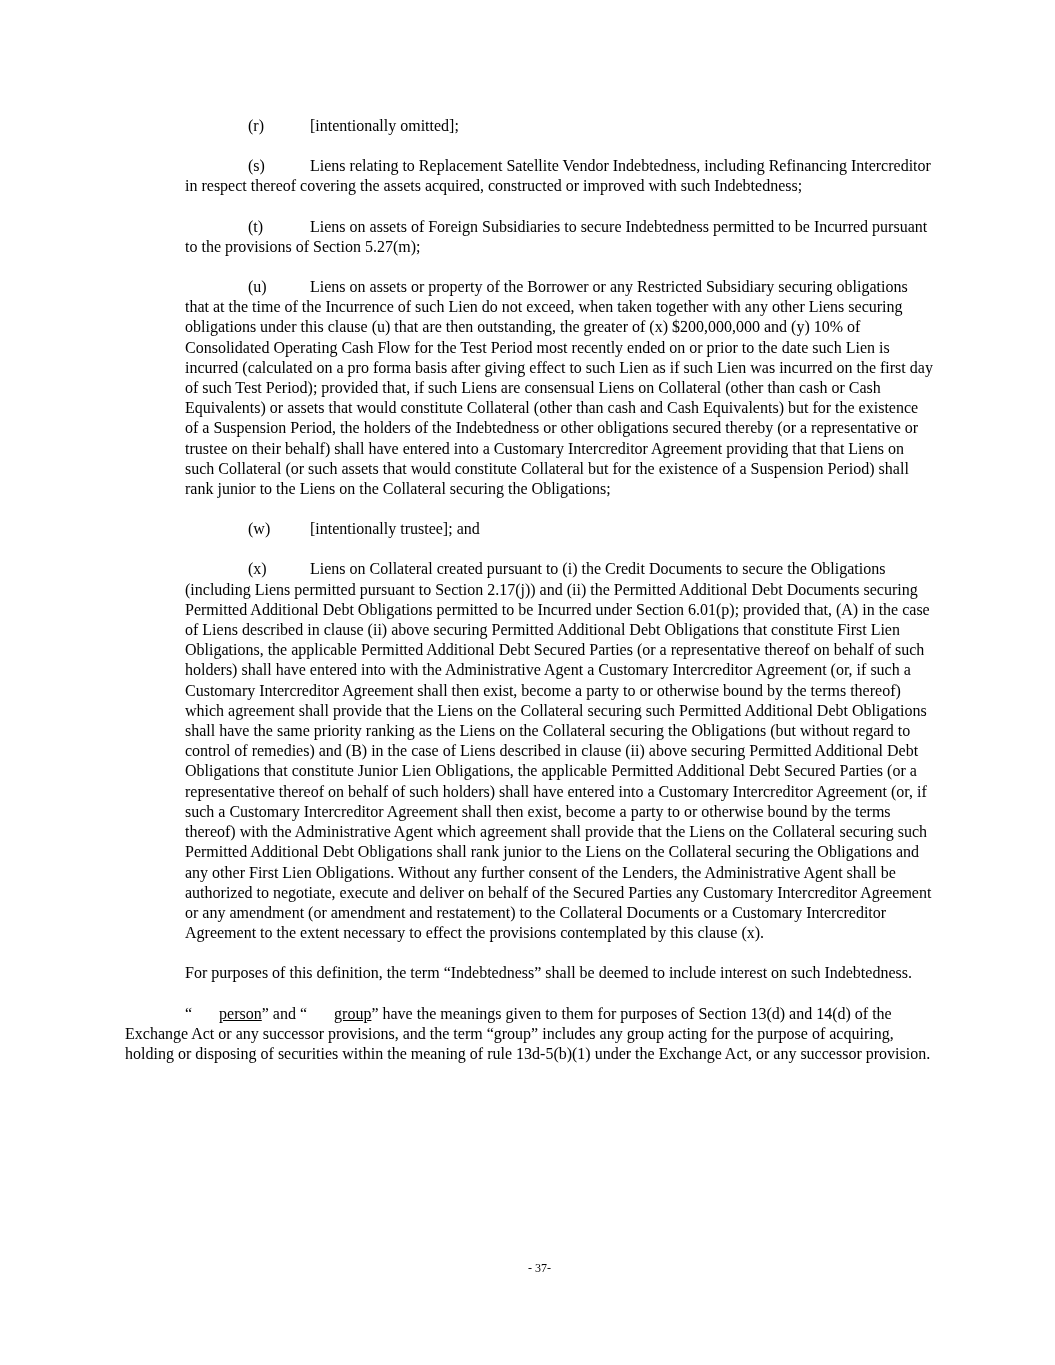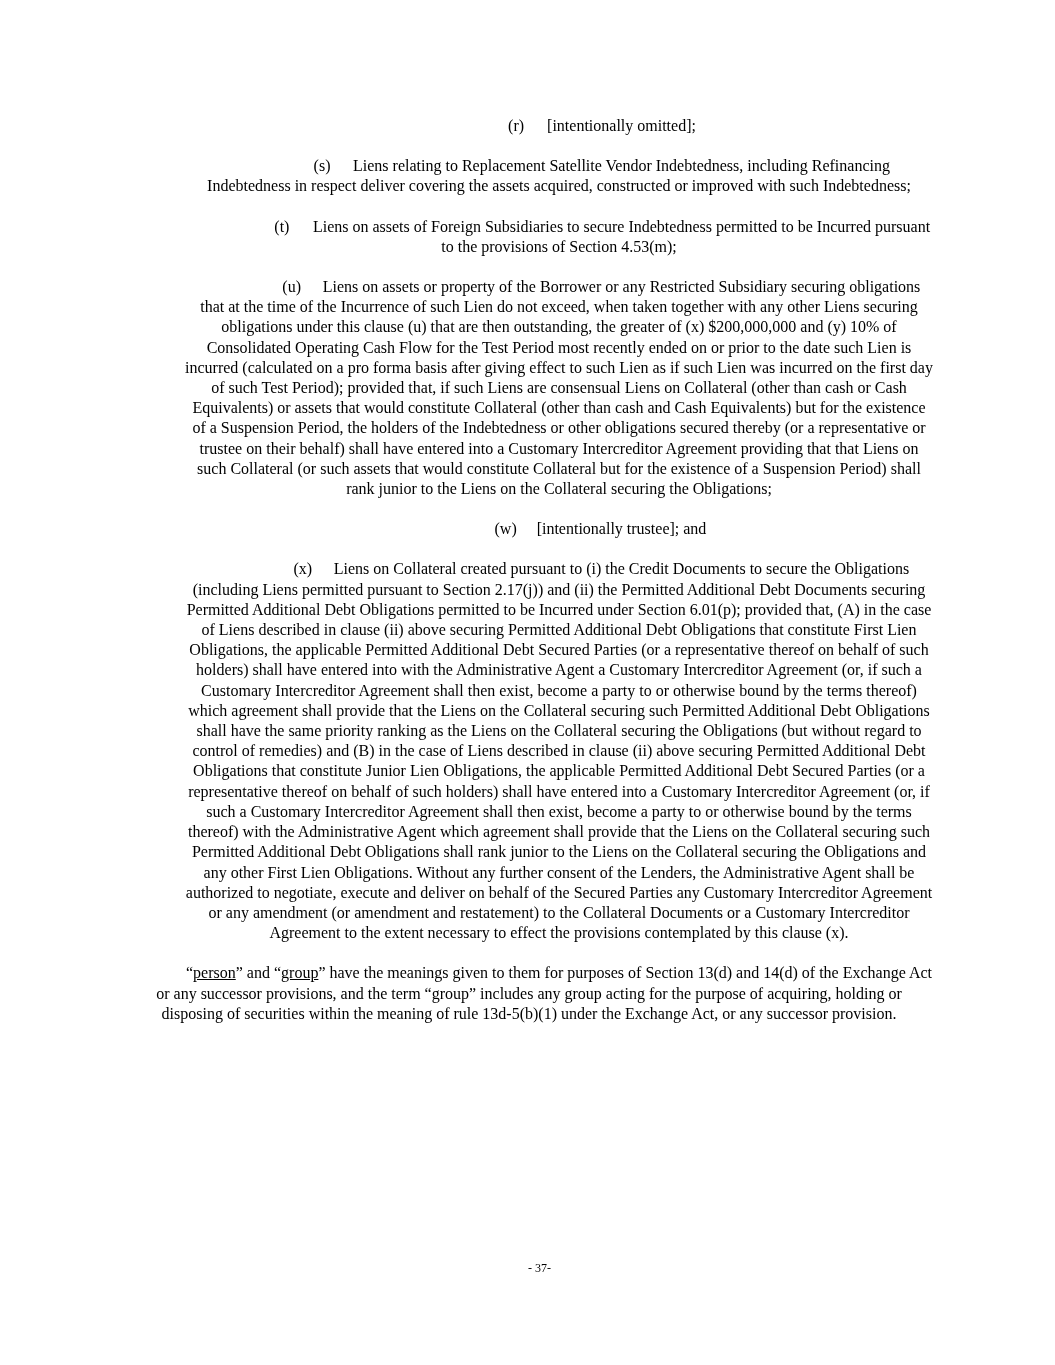--- a/index.html
+++ b/index.html
@@ -15,21 +15,21 @@
     color: #000000;
     overflow: hidden;
   }
   .page-content {
     position: absolute;
     left: 125px;
     top: 116px;
     width: 808px;
     font-size: 16px;
     line-height: 20.2px;
-    text-align: center;
+    text-align: left;
   }
   p.para {
     margin: 0 0 20px 0;
     padding: 0;
   }
   
   p.clause {
     margin-left: 60px;
     text-indent: 63px;
   }
@@ -37,37 +37,38 @@
     display: inline-block;
     width: 62px;
     text-indent: 0;
   }
   
   p.body-para {
     margin-left: 0;
     text-indent: 60px;
   }
   .seg-italic { }
-  .seg-underline { text-decoration: underline; }
+  .seg-underline { text-decoration: underline; margin-left: 27px; }
   .page-footer {
     position: absolute;
     top: 1258px;
     left: 12px;
     width: 1055px;
     text-align: center;
     font-size: 12px;
     line-height: 20.2px;
   }
 </style>
 </head>
 <body>
 
 <div class="page-content" id="doc-body">
     <p class="para clause"><span class="clause-label">(r)</span><span class="">[intentionally omitted];</span></p>
-    <p class="para clause"><span class="clause-label">(s)</span><span class="">Liens relating to Replacement Satellite Vendor Indebtedness, including Refinancing Indebtedness in respect deliver covering the assets acquired, constructed or improved with such Indebtedness;</span></p>
-    <p class="para clause"><span class="clause-label">(t)</span><span class="">Liens on assets of Foreign Subsidiaries to secure Indebtedness permitted to be Incurred pursuant to the provisions of Section 4.53(m);</span></p>
+    <p class="para clause"><span class="clause-label">(s)</span><span class="">Liens relating to Replacement Satellite Vendor Indebtedness, including Refinancing Intercreditor in respect thereof covering the assets acquired, constructed or improved with such Indebtedness;</span></p>
+    <p class="para clause"><span class="clause-label">(t)</span><span class="">Liens on assets of Foreign Subsidiaries to secure Indebtedness permitted to be Incurred pursuant to the provisions of Section 5.27(m);</span></p>
     <p class="para clause"><span class="clause-label">(u)</span><span class="">Liens on assets or property of the Borrower or any Restricted Subsidiary securing obligations that at the time of the Incurrence of such Lien do not exceed, when taken together with any other Liens securing obligations under this clause (u) that are then outstanding, the greater of (x) $200,000,000 and (y) 10% of Consolidated Operating Cash Flow for the Test Period most recently ended on or prior to the date such Lien is incurred (calculated on a pro forma basis after giving effect to such Lien as if such Lien was incurred on the first day of such Test Period); </span><span class="seg-italic ">provided</span><span class=""> that, if such Liens are consensual Liens on Collateral (other than cash or Cash Equivalents) or assets that would constitute Collateral (other than cash and Cash Equivalents) but for the existence of a Suspension Period, the holders of the Indebtedness or other obligations secured thereby (or a representative or trustee on their behalf) shall have entered into a Customary Intercreditor Agreement providing that that Liens on such Collateral (or such assets that would constitute Collateral but for the existence of a Suspension Period) shall rank junior to the Liens on the Collateral securing the Obligations;</span></p>
     <p class="para clause"><span class="clause-label">(w)</span><span class="">[intentionally trustee]; and</span></p>
     <p class="para clause"><span class="clause-label">(x)</span><span class="">Liens on Collateral created pursuant to (i) the Credit Documents to secure the Obligations (including Liens permitted pursuant to Section 2.17(j)) and (ii) the Permitted Additional Debt Documents securing Permitted Additional Debt Obligations permitted to be Incurred under Section 6.01(p); </span><span class="seg-italic ">provided</span><span class=""> that, (A) in the case of Liens described in clause (ii) above securing Permitted Additional Debt Obligations that constitute First Lien Obligations, the applicable Permitted Additional Debt Secured Parties (or a representative thereof on behalf of such holders) shall have entered into with the Administrative Agent a Customary Intercreditor Agreement (or, if such a Customary Intercreditor Agreement shall then exist, become a party to or otherwise bound by the terms thereof) which agreement shall provide that the Liens on the Collateral securing such Permitted Additional Debt Obligations shall have the same priority ranking as the Liens on the Collateral securing the Obligations (but without regard to control of remedies) and (B) in the case of Liens described in clause (ii) above securing Permitted Additional Debt Obligations that constitute Junior Lien Obligations, the applicable Permitted Additional Debt Secured Parties (or a representative thereof on behalf of such holders) shall have entered into a Customary Intercreditor Agreement (or, if such a Customary Intercreditor Agreement shall then exist, become a party to or otherwise bound by the terms thereof) with the Administrative Agent which agreement shall provide that the Liens on the Collateral securing such Permitted Additional Debt Obligations shall rank junior to the Liens on the Collateral securing the Obligations and any other First Lien Obligations.  Without any further consent of the Lenders, the Administrative Agent shall be authorized to negotiate, execute and deliver on behalf of the Secured Parties any Customary Intercreditor Agreement or any amendment (or amendment and restatement) to the Collateral Documents or a Customary Intercreditor Agreement to the extent necessary to effect the provisions contemplated by this clause (x).</span></p>
+    <p class="para body-para"><span class="">For purposes of this definition, the term “Indebtedness” shall be deemed to include interest on such Indebtedness.</span></p>
     <p class="para body-para"><span class="">“</span><span class="seg-underline">person</span><span class="">” and “</span><span class="seg-underline">group</span><span class="">” have the meanings given to them for purposes of Section 13(d) and 14(d) of the Exchange Act or any successor provisions, and the term “group” includes any group acting for the purpose of acquiring, holding or disposing of securities within the meaning of rule 13d-5(b)(1) under the Exchange Act, or any successor provision.</span></p>
   </div>
 
 <div class="page-footer">- 37-</div>
 
 </body></html>

